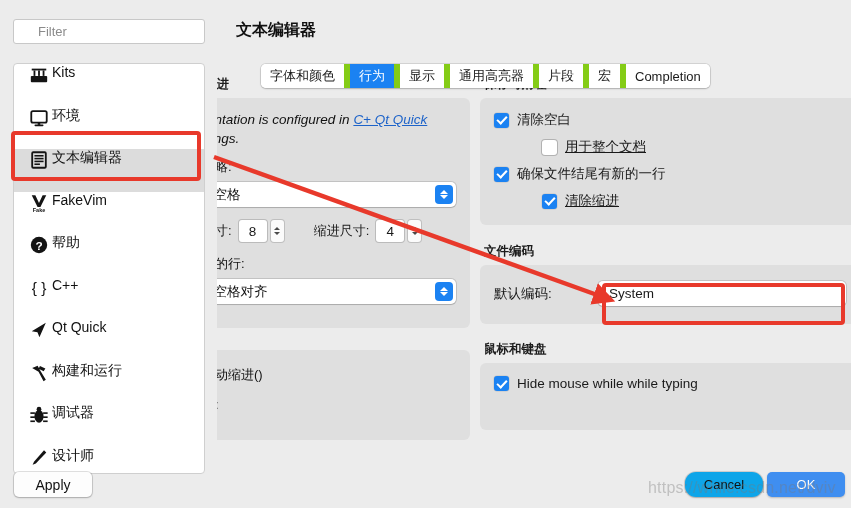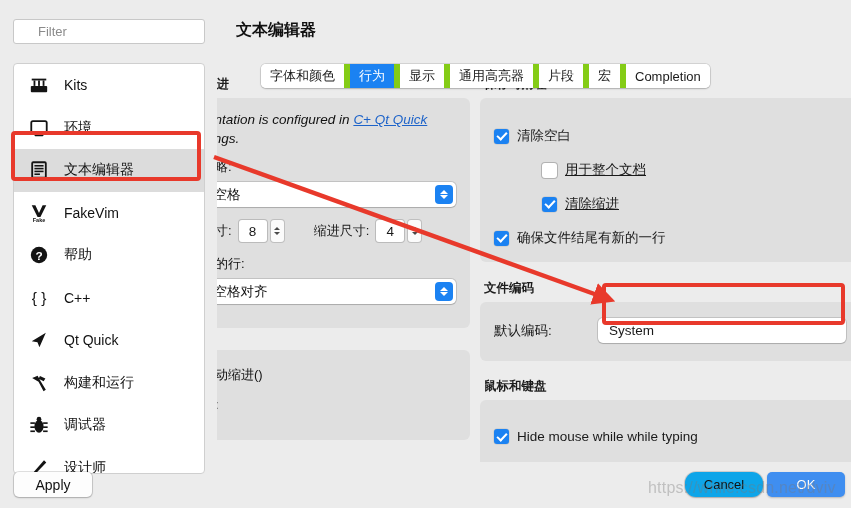--- a/index.html
+++ b/index.html
@@ -51,24 +51,23 @@
     top: 44px;
     width: 192px;
     height: 411px;
     background: #ffffff;
     border: 1px solid #cfcfcf;
     border-radius: 4px;
     overflow: hidden;
   }
   .cat-item {
     display: flex;
-    align-items: center;
     height: 42.5px;
     padding-left: 14px;
-    gap: 14px;
+    gap: 2px;
     font-size: 14px;
     color: #111;
     position: relative;
   }
   .cat-item.selected {
     background: #dcdcdc;
   }
   .cat-ico {
     width: 22px;
     height: 22px;
@@ -243,21 +242,20 @@
   .gap18 { width: 16px; display:inline-block; }
 
   
   .cb-row {
     display: flex;
     align-items: center;
     gap: 8px;
     margin-bottom: 9px;
     font-size: 13.5px;
     white-space: nowrap;
-    margin-top: 16px;
   }
   .cb-row.indent1 { padding-left: 48px; text-decoration: underline; }
   .cb {
     width: 15px; height: 15px;
     flex: 0 0 15px;
     border-radius: 3px;
     box-sizing: border-box;
     display: flex; align-items: center; justify-content: center;
   }
   .cb.on  { background: #1b82f2; box-shadow: 0 0 0 0.5px rgba(0,0,0,0.12); }
@@ -547,27 +545,27 @@
         <div class="group-title">保存时清理</div>
         <div class="group-box" id="cleanup-box" style="padding:13px 14px 6px 14px;">
             <div class="cb-row">
               <span class="cb on"></span>
               <span>清除空白</span>
             </div>
             <div class="cb-row indent1">
               <span class="cb off"></span>
               <span>用于整个文档</span>
             </div>
+            <div class="cb-row">
+              <span class="cb on"></span>
+              <span>确保文件结尾有新的一行</span>
+            </div>
             <div class="cb-row indent1">
               <span class="cb on"></span>
               <span>清除缩进</span>
-            </div>
-            <div class="cb-row">
-              <span class="cb on"></span>
-              <span>确保文件结尾有新的一行</span>
             </div>
           </div>
 
         <div class="group-title" style="margin-top:18px;">文件编码</div>
         <div class="group-box" style="padding:16px 14px 6px 14px;">
           <div class="enc-row">
             <span class="enc-label">默认编码:</span>
             <span class="enc-field">System</span>
           </div>
         </div>

